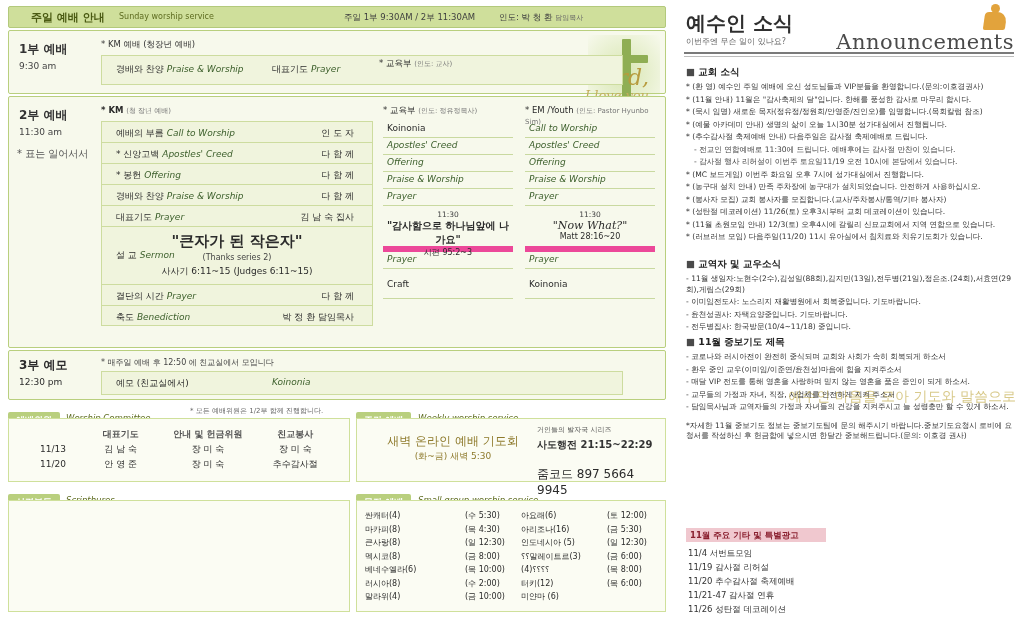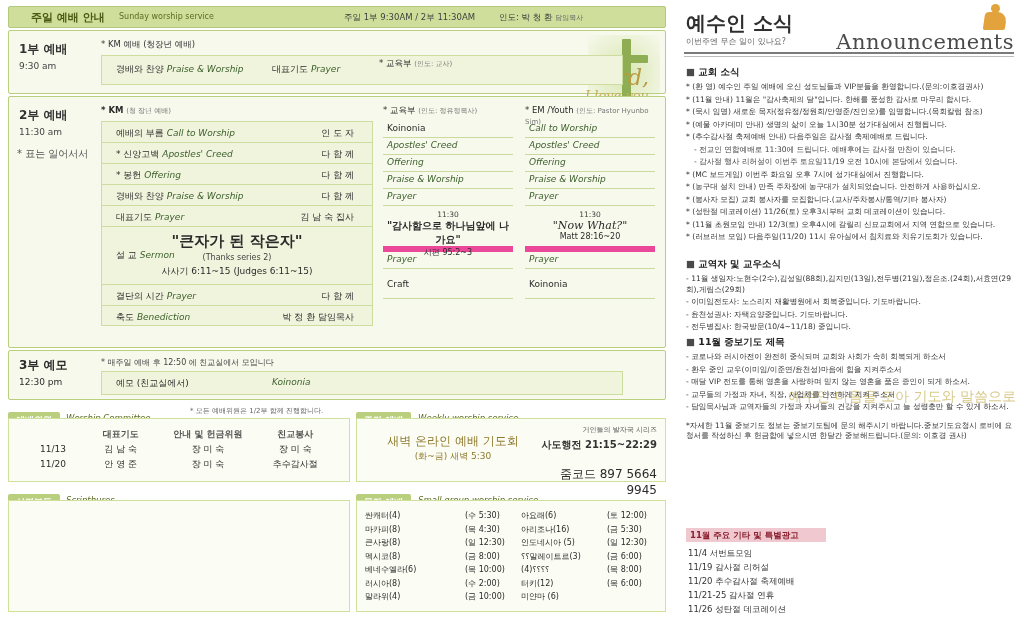--- a/index.html
+++ b/index.html
@@ -94,21 +94,21 @@
   .wcGrid .r .d{flex:0 0 48px;text-align:center;padding-left:10px;}
   .wcGrid .hr{color:#555;font-weight:bold;}
 
   .scripBox{position:absolute;left:8px;top:500px;width:340px;height:110px;border:1px solid #cfe09b;background:#fbfcf3;}
 
   
   .wkBox{position:absolute;left:356px;top:418px;width:308px;height:62px;border:1px solid #cfe09b;background:#fbfcf3;}
   .wkInner{position:absolute;left:6px;top:14px;width:180px;text-align:center;}
   .wkInner .a{font-size:12px;color:#8e7a2c;font-family:"DejaVu Serif","Liberation Serif",serif;}
   .wkInner .b{font-size:9px;color:#8e7a2c;}
-  .wkRight{position:absolute;right:8px;top:6px;width:120px;text-align:right;}
+  .wkRight{position:absolute;right:8px;top:6px;width:120px;text-align:left;}
   .wkRight .s{font-size:7px;color:#555;}
   .wkRight .v{font-size:10px;font-weight:bold;color:#333;margin-top:3px;}
   .wkRight .z{font-size:12px;margin-top:14px;}
 
   .smBox{position:absolute;left:356px;top:500px;width:308px;height:110px;border:1px solid #cfe09b;background:#fbfcf3;}
   .smGrid{position:absolute;left:8px;top:8px;width:292px;font-size:8px;line-height:13.5px;}
   .smGrid .row{display:flex;}
   .smGrid .row .c1{width:100px;}
   .smGrid .row .c2{width:56px;}
   .smGrid .row .c3{width:86px;}
@@ -406,18 +406,18 @@
       <p style="margin-top:8px;">*자세한 11월 중보기도 정보는 중보기도팀에 문의 해주시기 바랍니다.중보기도요청시 로비에 요청서를 작성하신 후 헌금함에 넣으시면 한달간 중보해드립니다.(문의: 이호경 권사)</p>
     </div>
 
     <div class="novbar">
       <span>11월 주요 기타 및 특별광고</span>
     </div>
     <div class="novlist">
       <div>11/4 서번트모임</div>
       <div>11/19 감사절 리허설</div>
       <div>11/20 추수감사절 축제예배</div>
-      <div>11/21-25 감사절 연휴</div>
+      <div>11/21-47 감사절 연휴</div>
       <div>11/26 성탄절 데코레이션</div>
     </div>
   </div>
 
 </div>
 
 </body></html>

